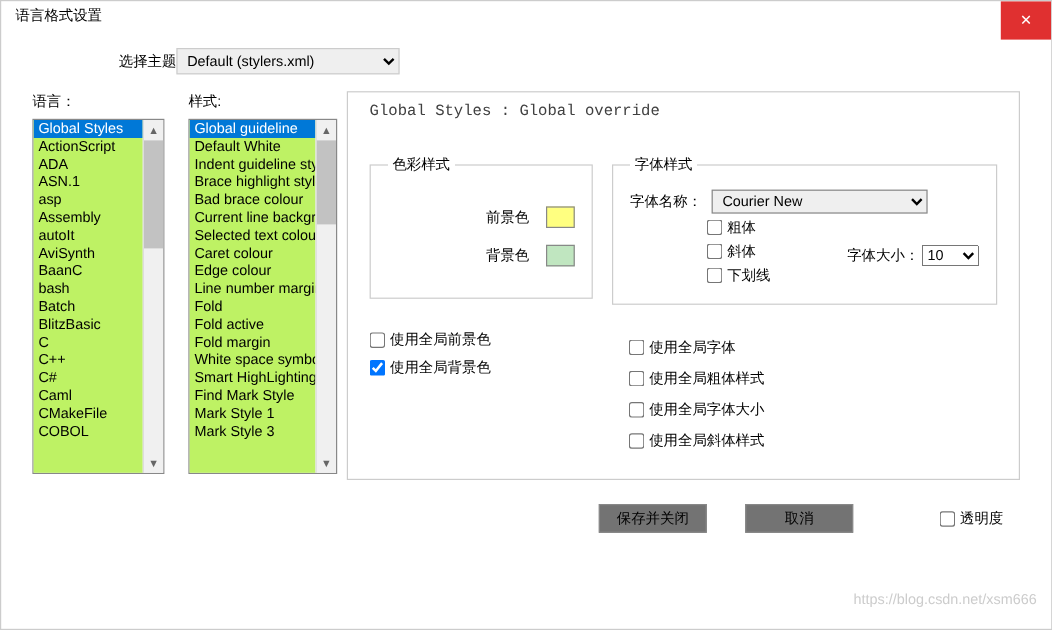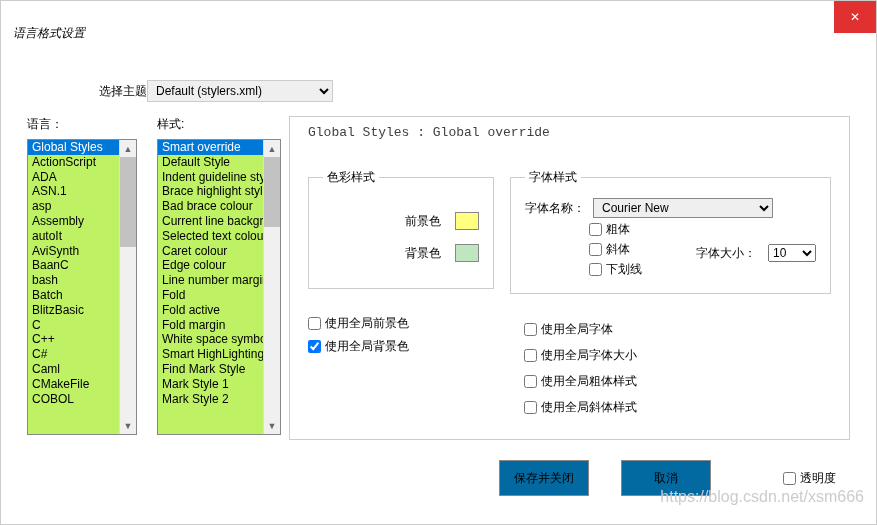--- a/index.html
+++ b/index.html
@@ -1,17 +1,17 @@
 <!DOCTYPE html>
 <html><head>
 <meta charset="utf-8">
 <style>
 * { box-sizing: border-box; margin: 0; padding: 0; font-family: "Microsoft YaHei", sans-serif; font-size: 12px; }
 body { background: #fff; width: 877px; height: 525px; position: relative; border: 1px solid #ccc; }
-.titlebar { padding: 24px 12px; font-size: 13px; font-style: italic; }
+.titlebar { padding: 4px 12px; font-size: 13px; }
 .close-btn { position: absolute; right: 0; top: 0; width: 42px; height: 32px; background: #e03030; color: #fff; display: flex; align-items: center; justify-content: center; font-size: 14px; cursor: pointer; }
 .theme-row { display: flex; align-items: center; margin: 14px 0 14px 98px; }
 .theme-row select { width: 186px; height: 22px; border: 1px solid #ccc; font-size: 12px; padding: 0 4px; }
 .main { display: flex; gap: 8px; padding: 0 26px; }
 .left { display: flex; gap: 20px; }
 .col { display: flex; flex-direction: column; width: 110px; }
 .col.wide { width: 124px; }
 .col-label { margin-bottom: 6px; font-size: 12px; }
 .listwrap { border: 1px solid #888; height: 296px; display: flex; }
 .listbox { flex: 1; overflow: hidden; background: #bef264; }
@@ -28,28 +28,28 @@
 .colorgrp { width: 186px; }
 .fontgrp { flex: 1; }
 .colorrow { display: flex; align-items: center; justify-content: flex-end; gap: 14px; margin: 14px 0; text-align: center; }
 .swatch { width: 24px; height: 18px; border: 1px solid #888; }
 .fontrow { display: flex; align-items: center; gap: 8px; }
 .fontrow select { border: 1px solid #888; height: 20px; padding: 0 4px; }
 .fontrow .fname { width: 180px; }
 .cbks { margin-left: 64px; }
 .cbline { display: flex; align-items: center; gap: 4px; margin: 3px 0; }
 .cbline input { width: 13px; height: 13px; }
-.sizewrap { position: absolute; display: flex; align-items: center; gap: 12px; }
+.sizewrap { position: absolute; display: flex; align-items: center; gap: 2px; }
 .global-col { margin-top: 20px; }
 .global-col .cbline { margin: 6px 0; }
 .right-globals { margin-top: 18px; margin-left: 14px; }
 .right-globals .cbline { margin: 9px 0; }
 .bottom { display: flex; gap: 32px; justify-content: flex-end; align-items: center; margin: 20px 40px 0 0; }
-.bottom button { width: 90px; height: 36px; border: 1px solid #888; background: #0369a1; cursor: pointer; }
-.watermark { position: absolute; right: 12px; bottom: 18px; color: #ccc; font-size: 16px; pointer-events: none; }
+.bottom button { width: 90px; height: 24px; border: 1px solid #888; background: #737373; cursor: pointer; }
+.watermark { position: absolute; right: 12px; bottom: 18px; color: #ccc; font-size: 12px; pointer-events: none; }
 </style>
 </head>
 <body>
 
 <div class="titlebar">
   <span>语言格式设置</span>
 </div>
 <div class="close-btn">
   <span>✕</span>
 </div>
@@ -90,38 +90,38 @@
           <div class="sb-btn">▲</div>
           <div class="sb-thumb" style="top:17px;height:90px"></div>
           <div class="sb-btn" style="position:absolute;bottom:0;left:0;right:0">▼</div>
         </div>
       </div>
     </div>
     <div class="col wide">
       <div class="col-label">样式:</div>
       <div class="listwrap">
         <div class="listbox" id="style-list">
-            <div class="sel">Smart override</div>
-            <div>Default Style</div>
+            <div class="sel">Global guideline</div>
+            <div>Default White</div>
             <div>Indent guideline style</div>
             <div>Brace highlight style</div>
             <div>Bad brace colour</div>
             <div>Current line background</div>
             <div>Selected text colour</div>
             <div>Caret colour</div>
             <div>Edge colour</div>
             <div>Line number margin</div>
             <div>Fold</div>
             <div>Fold active</div>
             <div>Fold margin</div>
             <div>White space symbol</div>
             <div>Smart HighLighting</div>
             <div>Find Mark Style</div>
             <div>Mark Style 1</div>
-            <div>Mark Style 2</div>
+            <div>Mark Style 3</div>
           </div>
         <div class="scrollbar">
           <div class="sb-btn">▲</div>
           <div class="sb-thumb" style="top:17px;height:70px"></div>
           <div class="sb-btn" style="position:absolute;bottom:0;left:0;right:0">▼</div>
         </div>
       </div>
     </div>
   </div>
 
@@ -180,25 +180,25 @@
             </div>
           </div>
         </fieldset>
         <div class="right-globals">
           <label class="cbline">
               <input type="checkbox" style="">
               <span>使用全局字体</span>
             </label>
           <label class="cbline">
               <input type="checkbox" style="">
+              <span>使用全局粗体样式</span>
+            </label>
+          <label class="cbline">
+              <input type="checkbox" style="">
               <span>使用全局字体大小</span>
-            </label>
-          <label class="cbline">
-              <input type="checkbox" style="">
-              <span>使用全局粗体样式</span>
             </label>
           <label class="cbline">
               <input type="checkbox" style="">
               <span>使用全局斜体样式</span>
             </label>
         </div>
       </div>
     </div>
   </div>
 </div>

